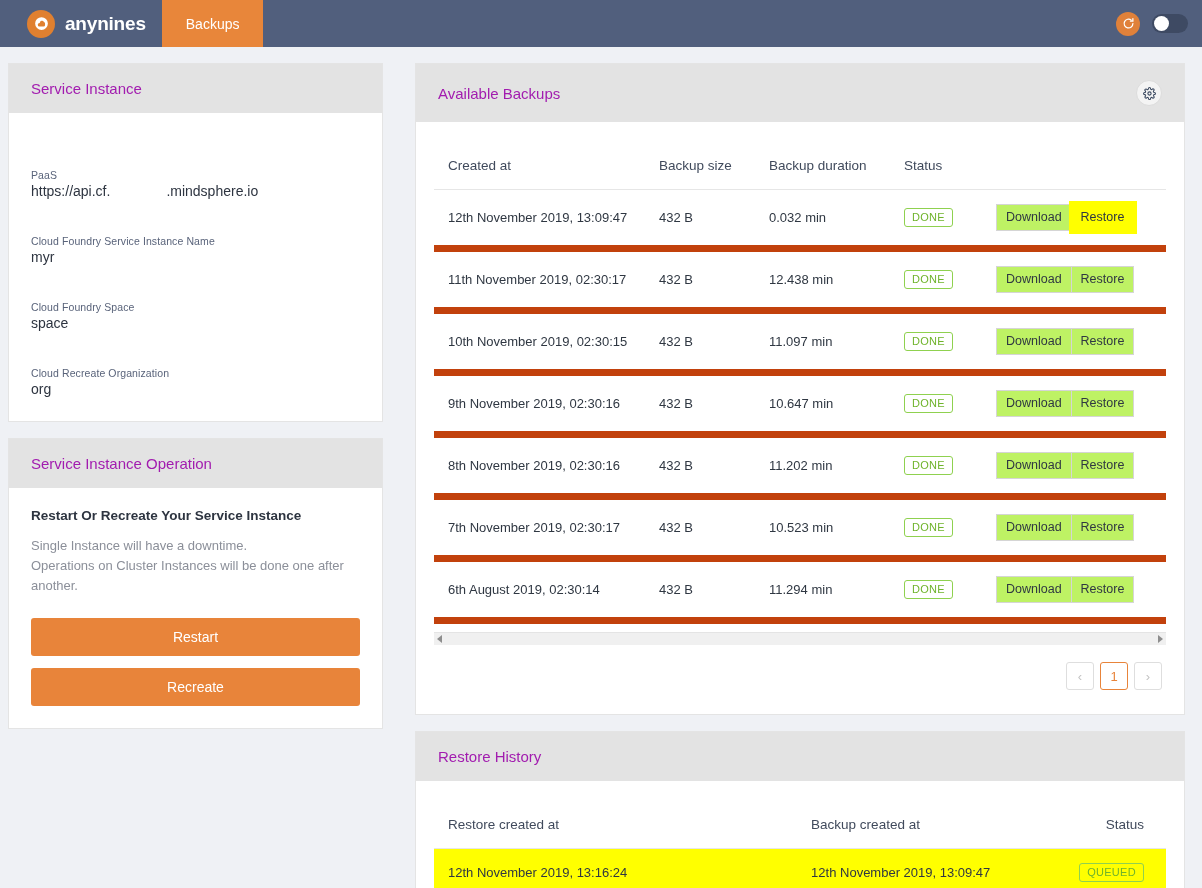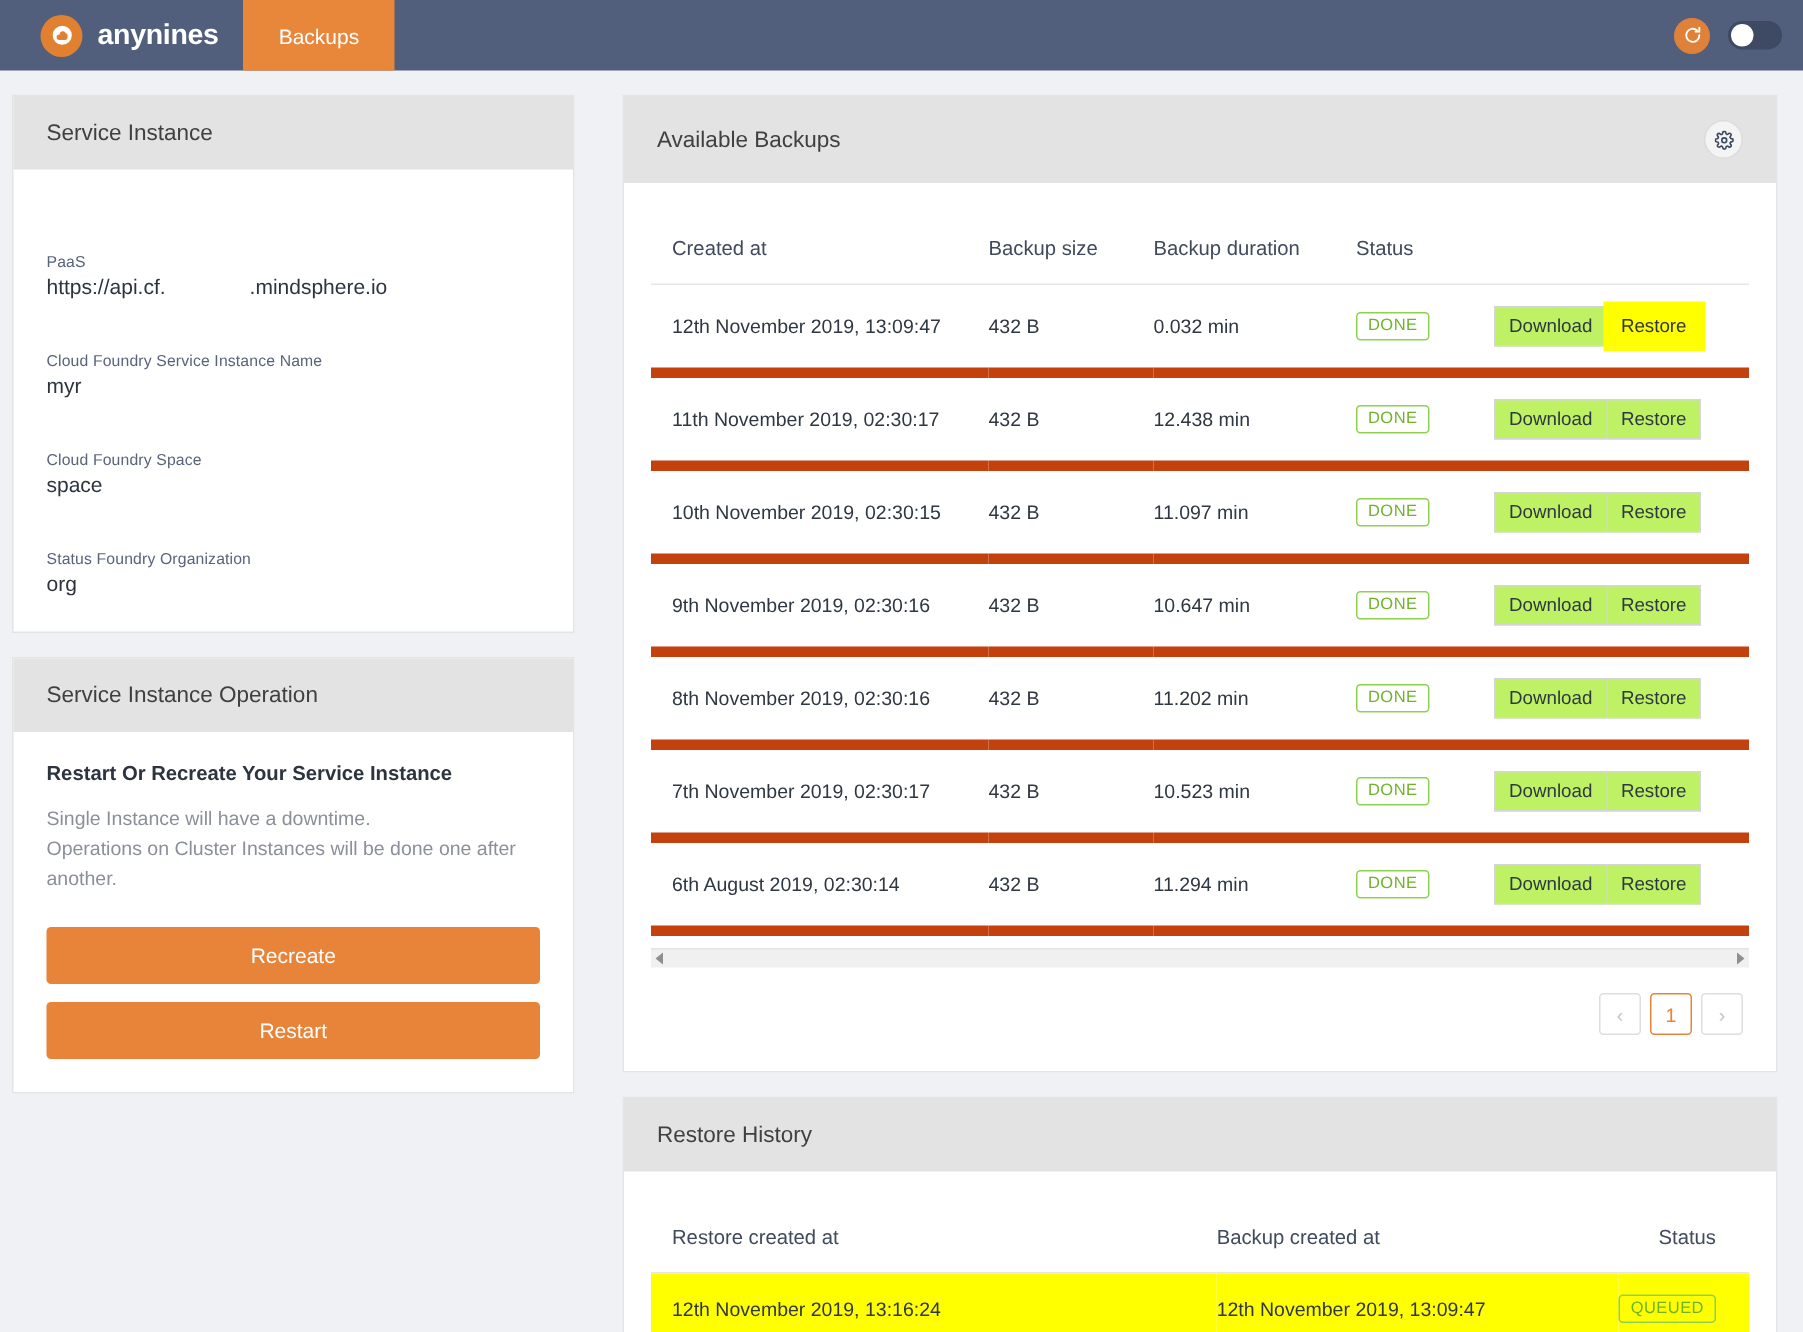--- a/index.html
+++ b/index.html
@@ -95,21 +95,21 @@
   
   .card {
     background: #ffffff;
     border: 1px solid #e4e4e4;
     margin-bottom: 16px;
   }
   .card-head {
     background: #e3e3e3;
     padding: 16px 22px;
     font-size: 15px;
-    color: #404040;
+    color: #a21caf;
     display: flex;
     align-items: center;
     justify-content: space-between;
   }
   .card-body { padding: 20px 22px 22px 22px; }
 
   
   .field { margin-bottom: 15px; }
   .field:last-child { margin-bottom: 2px; }
   .field-label {
@@ -307,37 +307,37 @@
           <div class="field-label">Cloud Foundry Service Instance Name</div>
           <div class="field-value">myr</div>
         </div>
 
         <div class="field">
           <div class="field-label">Cloud Foundry Space</div>
           <div class="field-value">space</div>
         </div>
 
         <div class="field">
-          <div class="field-label">Status Foundry Organization</div>
+          <div class="field-label">Cloud Recreate Organization</div>
           <div class="field-value">org</div>
         </div>
 
       </div>
     </div>
 
     <div class="card">
       <div class="card-head">
         <span>Service Instance Operation</span>
       </div>
       <div class="card-body">
         <div class="op-title">Restart Or Recreate Your Service Instance</div>
         <div class="op-desc" style="white-space:pre-line;">Single Instance will have a downtime.
 Operations on Cluster Instances will be done one after another.</div>
+        <button class="btn-wide">Restart</button>
         <button class="btn-wide">Recreate</button>
-        <button class="btn-wide">Restart</button>
       </div>
     </div>
 
   </div>
 
   <div class="col-right">
 
     <div class="card">
       <div class="card-head">
         <span>Available Backups</span>

